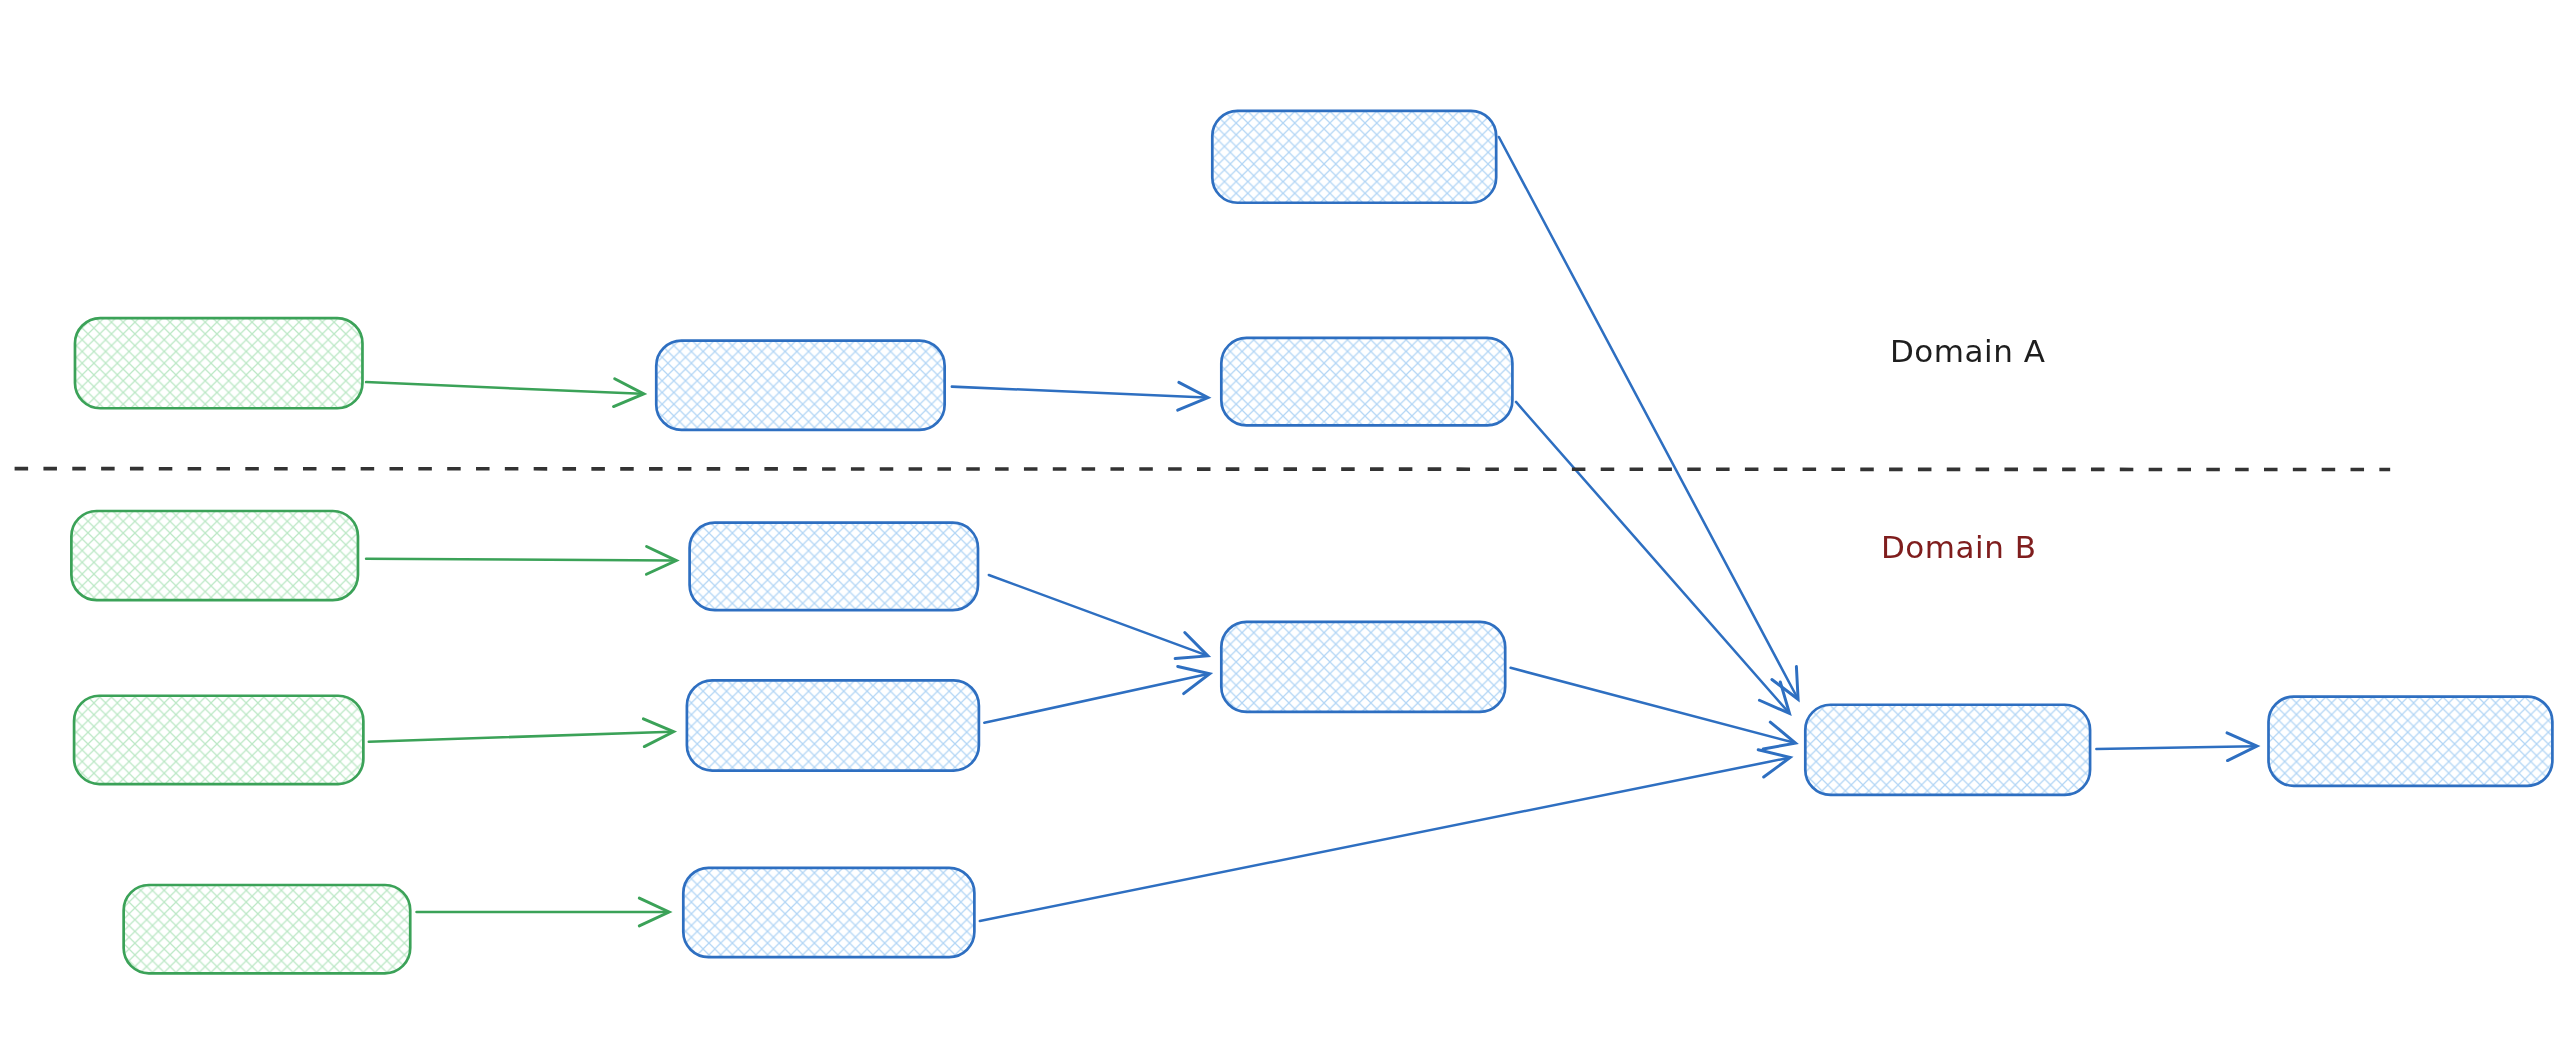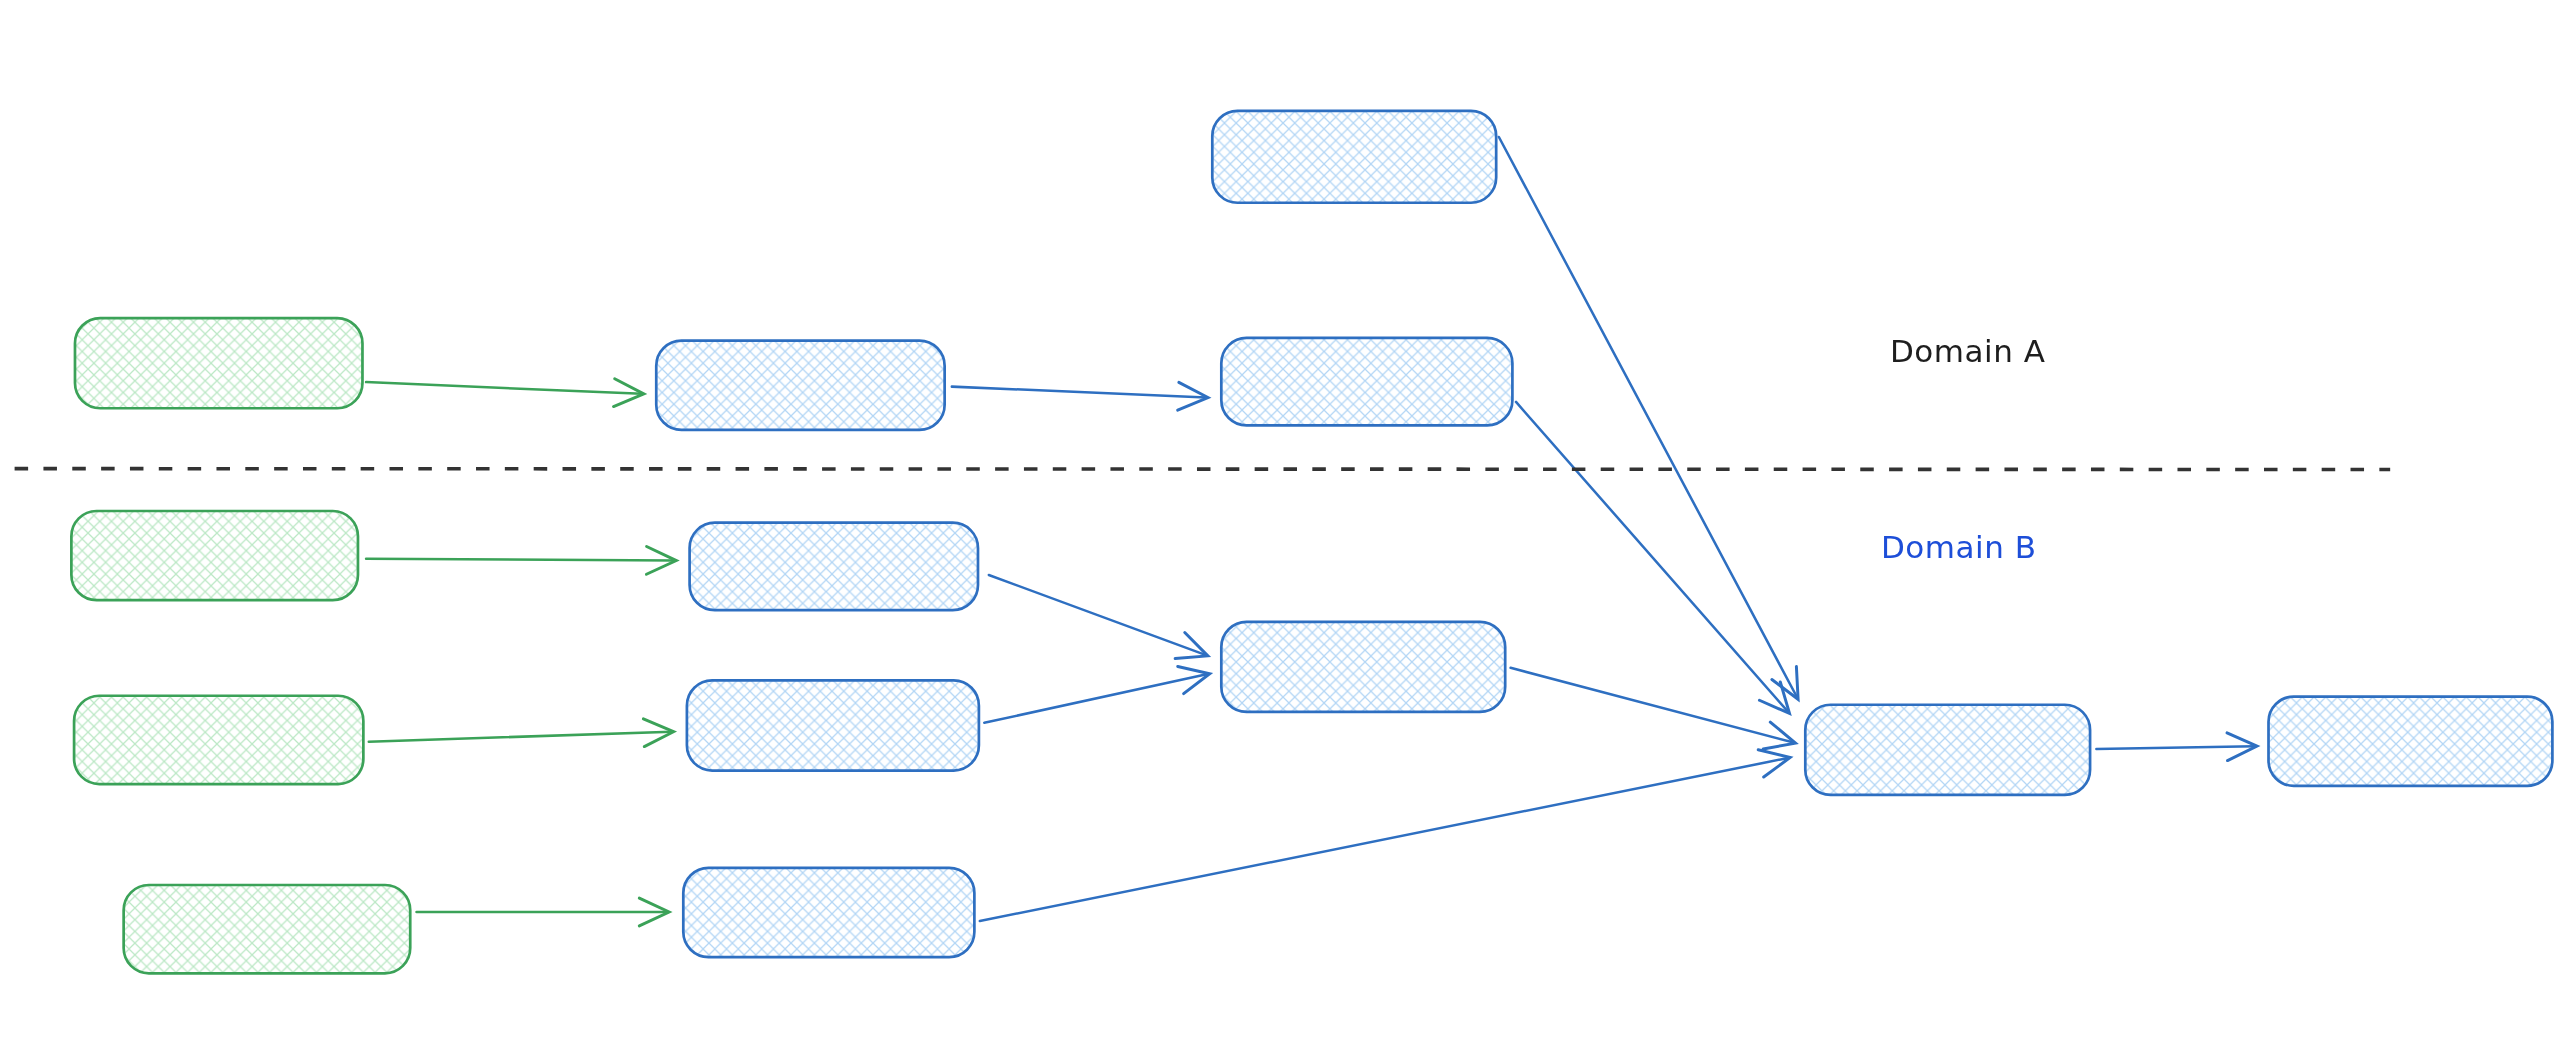--- a/index.html
+++ b/index.html
@@ -82,15 +82,15 @@
         <line x1="1092" y1="802" x2="1340" y2="748" stroke="#2e6fc1" stroke-width="2.8" stroke-linecap="round" marker-end="url(#arrow-blue)"></line>
         <line x1="1676" y1="741" x2="1990" y2="824" stroke="#2e6fc1" stroke-width="2.8" stroke-linecap="round" marker-end="url(#arrow-blue)"></line>
         <line x1="1087" y1="1022" x2="1984" y2="841" stroke="#2e6fc1" stroke-width="2.8" stroke-linecap="round" marker-end="url(#arrow-blue)"></line>
         <line x1="2326" y1="831" x2="2502" y2="828" stroke="#2e6fc1" stroke-width="2.8" stroke-linecap="round" marker-end="url(#arrow-blue)"></line>
       </g>
 
     <line id="divider-line" stroke-linecap="butt" fill="none" x1="16" y1="520" x2="2652" y2="521" stroke="#333333" stroke-width="4" stroke-dasharray="15 17"></line>
   </svg>
 
   <div class="domain-label" id="label-domain-a" style="color: rgb(30, 30, 30);">Domain A</div>
-  <div class="domain-label" id="label-domain-b" style="color: #1d4ed8;">Domain B</div>
+  <div class="domain-label" id="label-domain-b" style="color: #7f1d1d;">Domain B</div>
 </div>
 
 
 </body></html>

